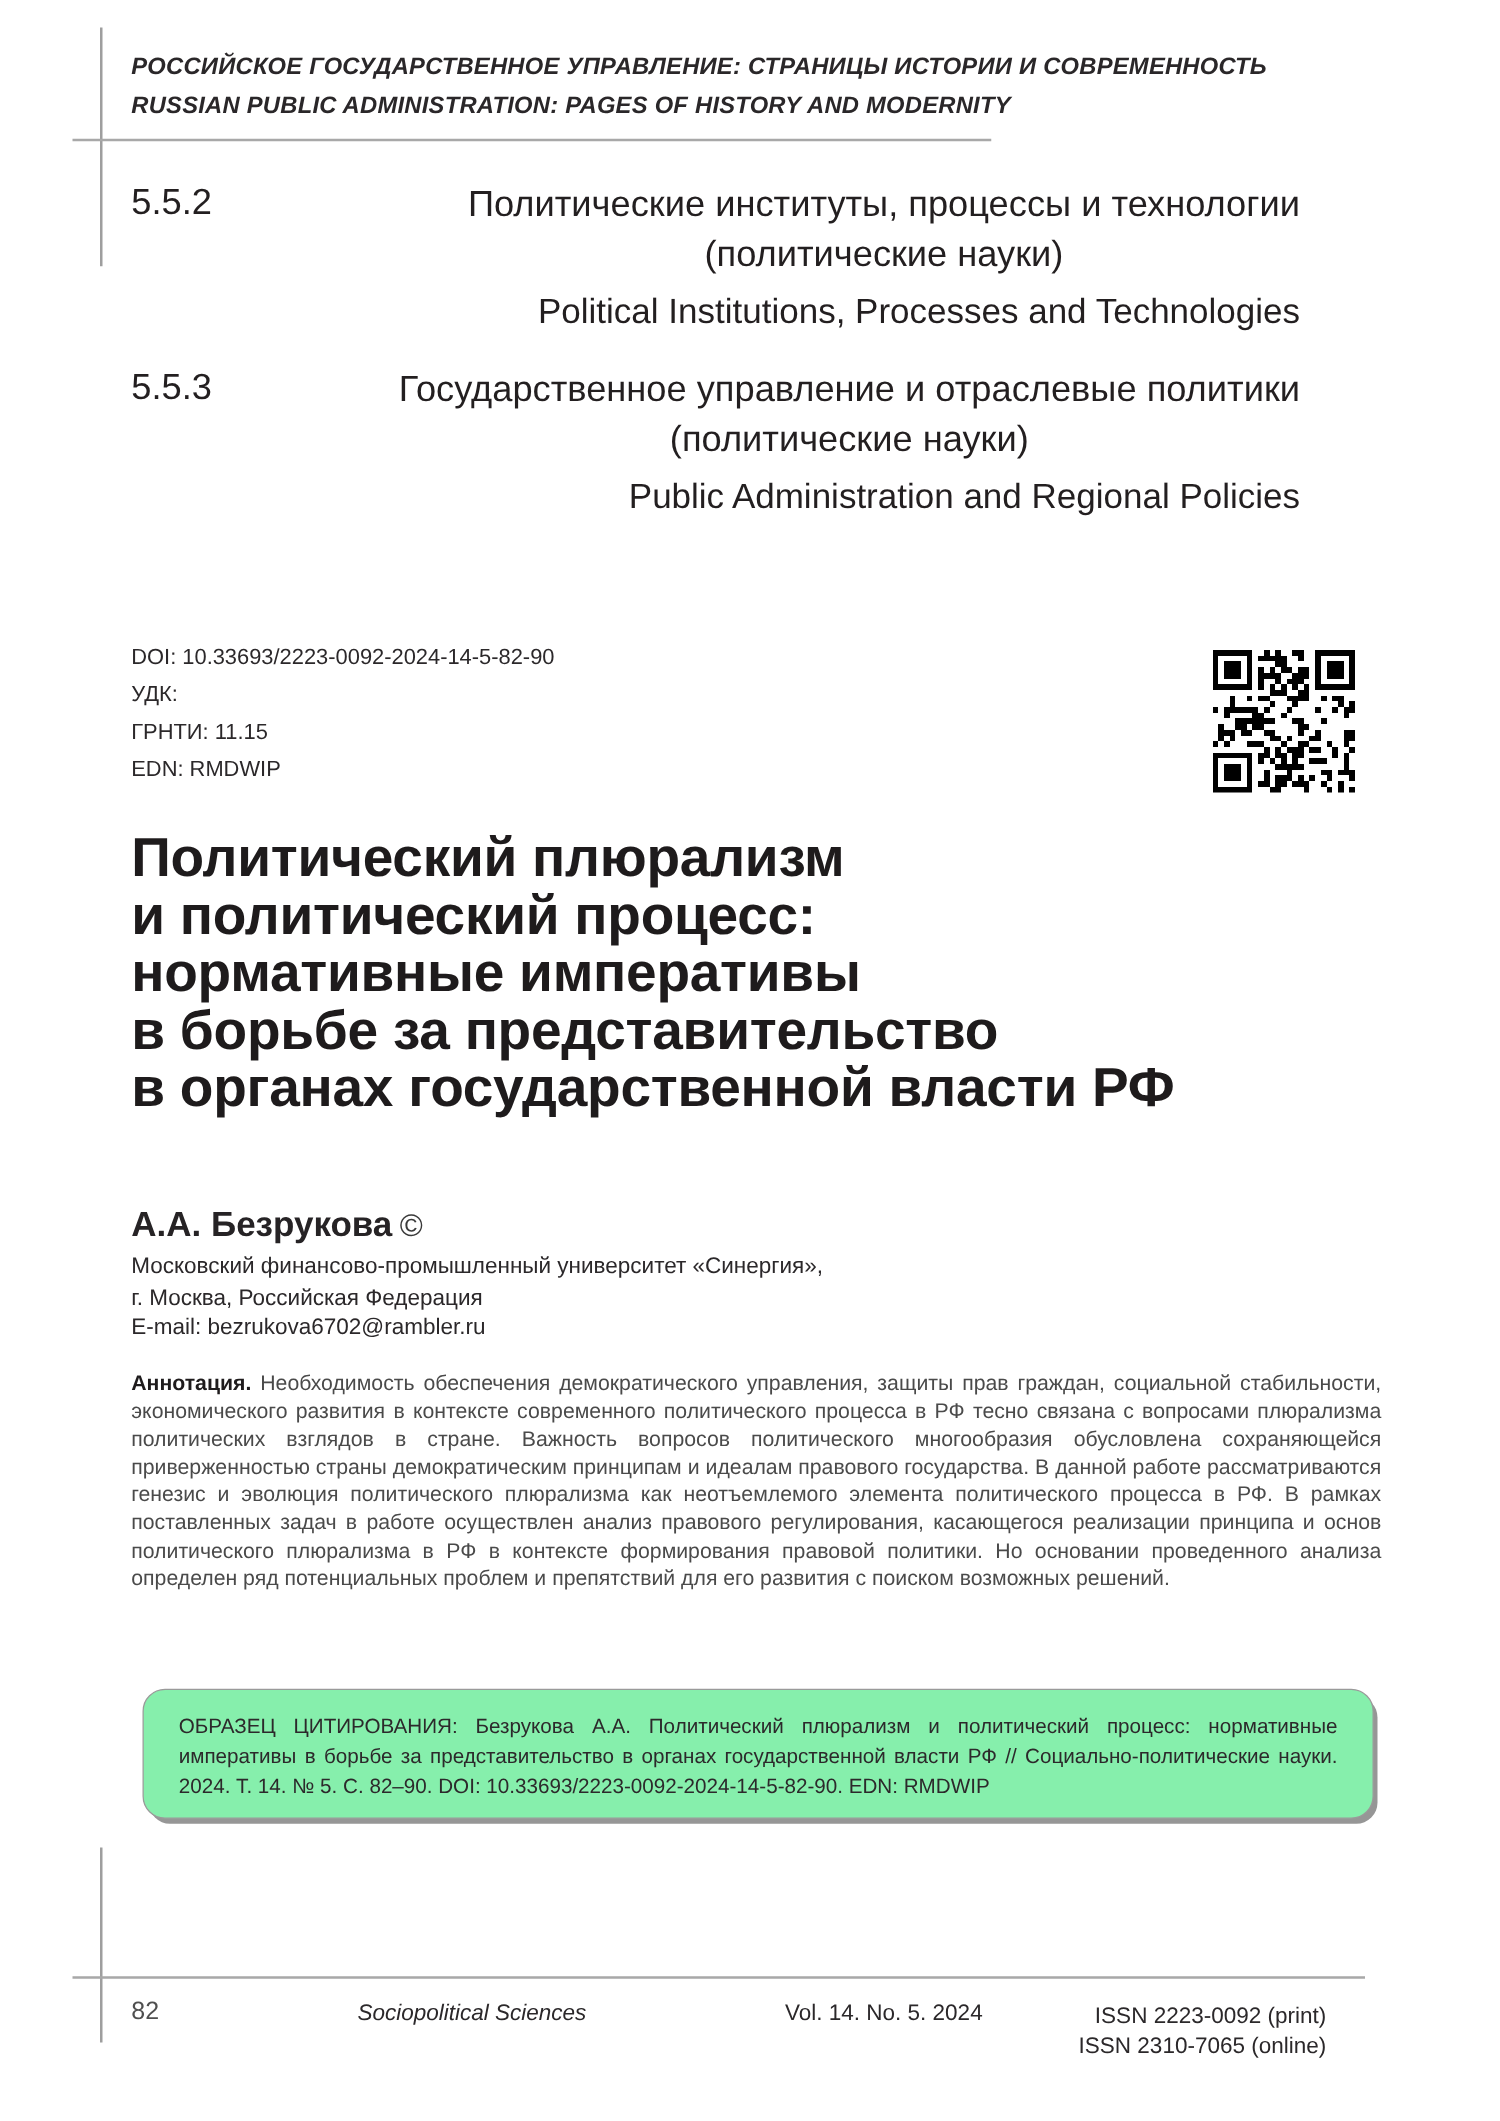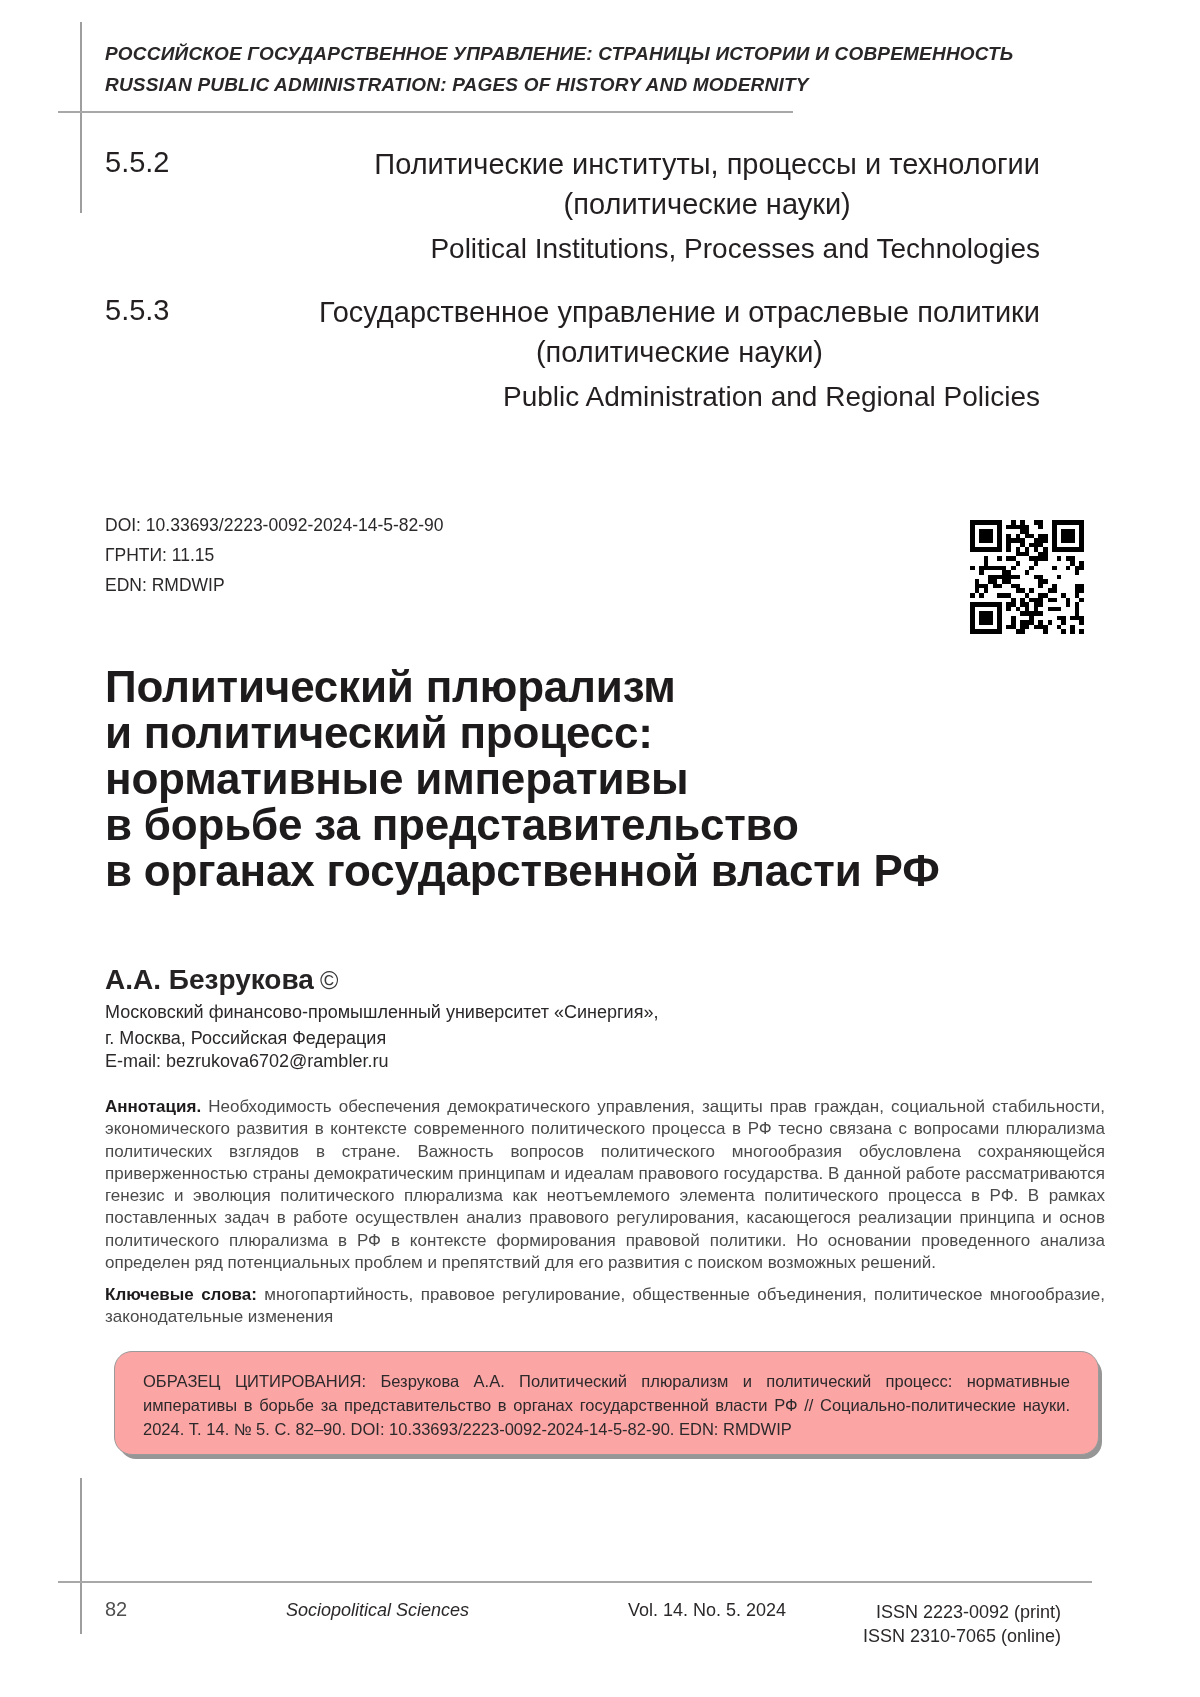--- a/index.html
+++ b/index.html
@@ -48,21 +48,21 @@
     font-size:17px;line-height:22.3px;text-align:justify;
     color:#4a4a4a;
   }
   .para b{color:#1e1b1c;}
   .abstract{top:1096px;}
   .keywords{top:1284px;}
 
   .cite-box{
     position:absolute;left:114px;top:1351px;width:985px;
     box-sizing:border-box;
-    background:#fca5a5;
+    background:#86efac;
     border:1px solid #9a9a9a;
     border-radius:18px;
     box-shadow:4px 5px 0 -1px #969696;
     padding:17px 28px 13px 28px;
     font-size:16.5px;line-height:24px;text-align:justify;
     color:#2c292b;
   }
 
   .footer-num{position:absolute;left:105px;top:1598px;font-size:20px;color:#4f4f4f;}
   .footer-journal{position:absolute;left:286px;top:1600px;font-size:18px;font-style:italic;color:#2b282a;}
@@ -91,20 +91,21 @@
 
   <div class="sec-code" style="top:292px;">5.5.3</div>
   <div class="sec-title" style="top:292px;">
     <div>Государственное управление и отраслевые политики</div>
     <div>(политические науки)</div>
   </div>
   <div class="sec-en" style="top:379px;">Public Administration and Regional Policies</div>
 
   <div class="meta">
     <div>DOI: 10.33693/2223-0092-2024-14-5-82-90</div>
+    <div>УДК:</div>
     <div>ГРНТИ: 11.15</div>
     <div>EDN: RMDWIP</div>
   </div>
 
   <div class="qr">
       <svg viewBox="0 0 25 25" shape-rendering="crispEdges">
         <rect x="0" y="0" width="1" height="1" fill="#000"></rect>
         <rect x="1" y="0" width="1" height="1" fill="#000"></rect>
         <rect x="2" y="0" width="1" height="1" fill="#000"></rect>
         <rect x="3" y="0" width="1" height="1" fill="#000"></rect>
@@ -400,21 +401,20 @@
 
   <div class="affil">
     <div>Московский финансово-промышленный университет «Синергия»,</div>
     <div>г. Москва, Российская Федерация</div>
   </div>
 
   <div class="email">E-mail: bezrukova6702@rambler.ru</div>
 
   <div class="para abstract"><b>Аннотация.</b> <span>Необходимость обеспечения демократического управления, защиты прав граждан, социальной стабильности, экономического развития в контексте современного политического процесса в РФ тесно связана с вопросами плюрализма политических взглядов в стране. Важность вопросов политического многообразия обусловлена сохраняющейся приверженностью страны демократическим принципам и идеалам правового государства. В данной работе рассматриваются генезис и эволюция политического плюрализма как неотъемлемого элемента политического процесса в РФ. В рамках поставленных задач в работе осуществлен анализ правового регулирования, касающегося реализации принципа и основ политического плюрализма в РФ в контексте формирования правовой политики. Но основании проведенного анализа определен ряд потенциальных проблем и препятствий для его развития с поиском возможных решений.</span></div>
 
-  <div class="para keywords"><b>Ключевые слова:</b> <span>многопартийность, правовое регулирование, общественные объединения, политическое многообразие, законодательные изменения</span></div>
 
   <div class="cite-box"><span>ОБРАЗЕЦ ЦИТИРОВАНИЯ:</span> <span>Безрукова А.А. Политический плюрализм и политический процесс: нормативные императивы в борьбе за представительство в органах государственной власти РФ // Социально-политические науки. 2024. Т. 14. № 5. С. 82–90. DOI: 10.33693/2223-0092-2024-14-5-82-90. EDN: RMDWIP</span></div>
 
   <div class="vrule" style="left:80px;top:1478px;height:156px;"></div>
   <div class="hrule" style="left:58px;top:1581px;width:1034px;"></div>
 
   <div class="footer-num">82</div>
   <div class="footer-journal">Sociopolitical Sciences</div>
   <div class="footer-vol">Vol. 14. No. 5. 2024</div>
   <div class="footer-issn">

